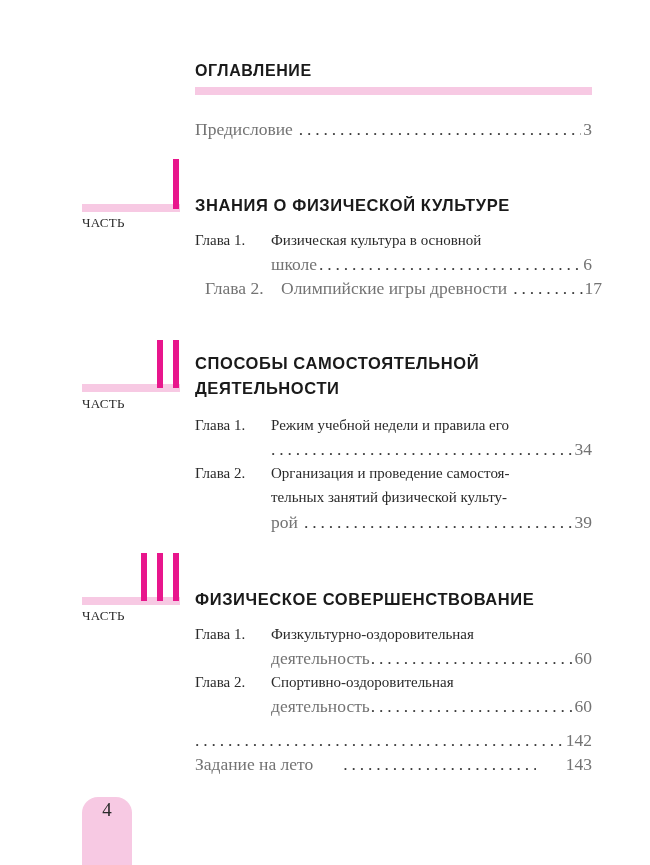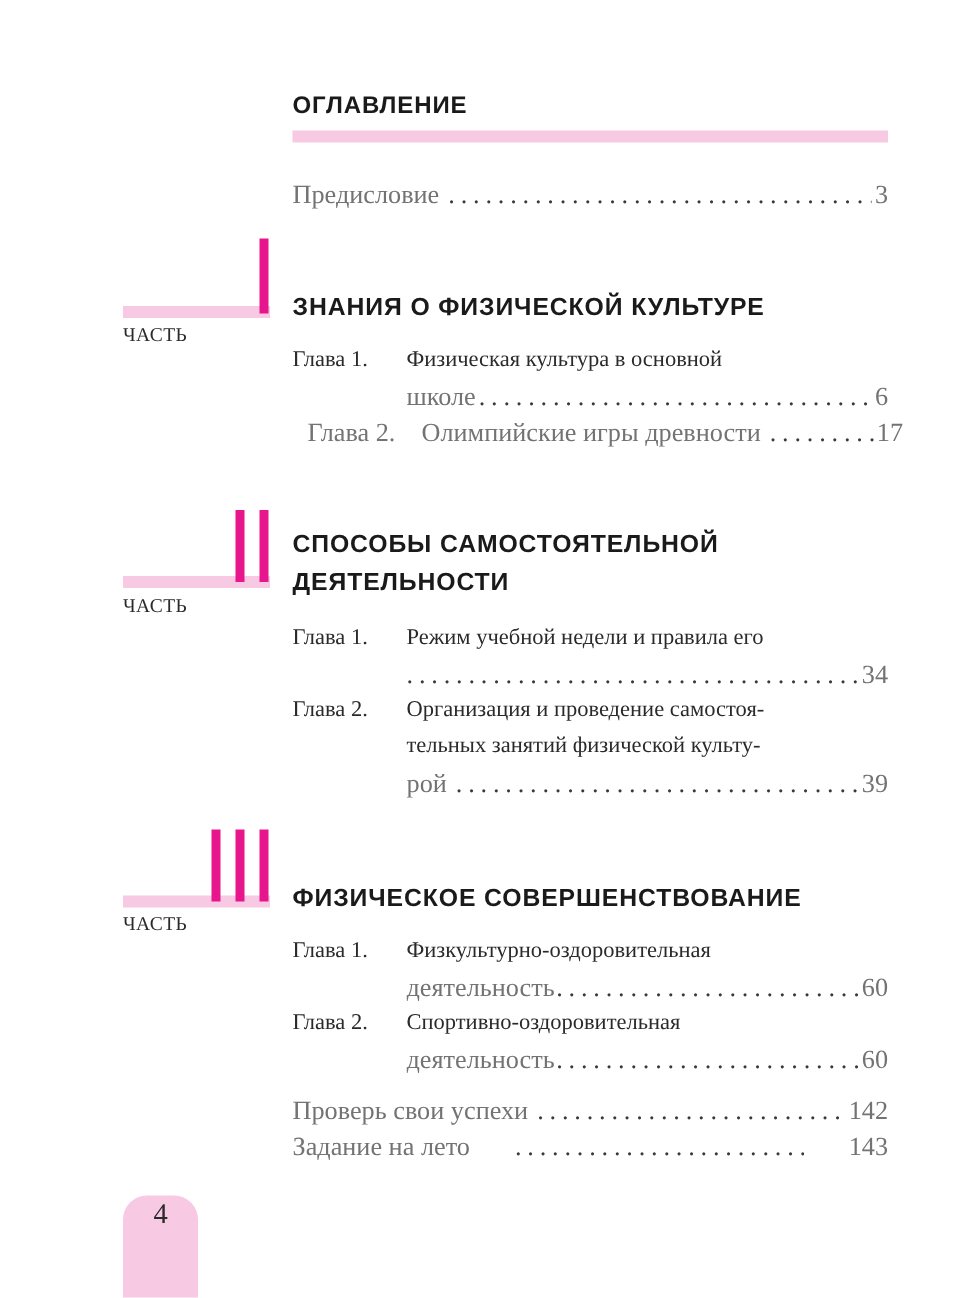--- a/index.html
+++ b/index.html
@@ -189,21 +189,20 @@
 <div class="plain-line" style="left:195px; top:670px;">
   <span class="num">Глава 2.</span><span>Спортивно-оздоровительная</span>
 </div>
 <div class="toc-line" style="left:271px; top:694px; width:321px;">
   <span class="label" style="padding-right:1px;">деятельность</span>
   <span class="dots"></span>
   <span class="page">60</span>
 </div>
 
 <div class="toc-line" style="left:195px; top:728px; width:397px;">
-  <span class="label">Проверь свои успехи</span>
   <span class="dots"></span>
   <span class="page">142</span>
 </div>
 <div class="toc-line" style="left:195px; top:752px; width:397px;gap:28px;">
   <span class="label" style="padding-right:2px;">Задание на лето</span>
   <span class="dots"></span>
   <span class="page">143</span>
 </div>
 
 <div class="abs page-tab"></div>

